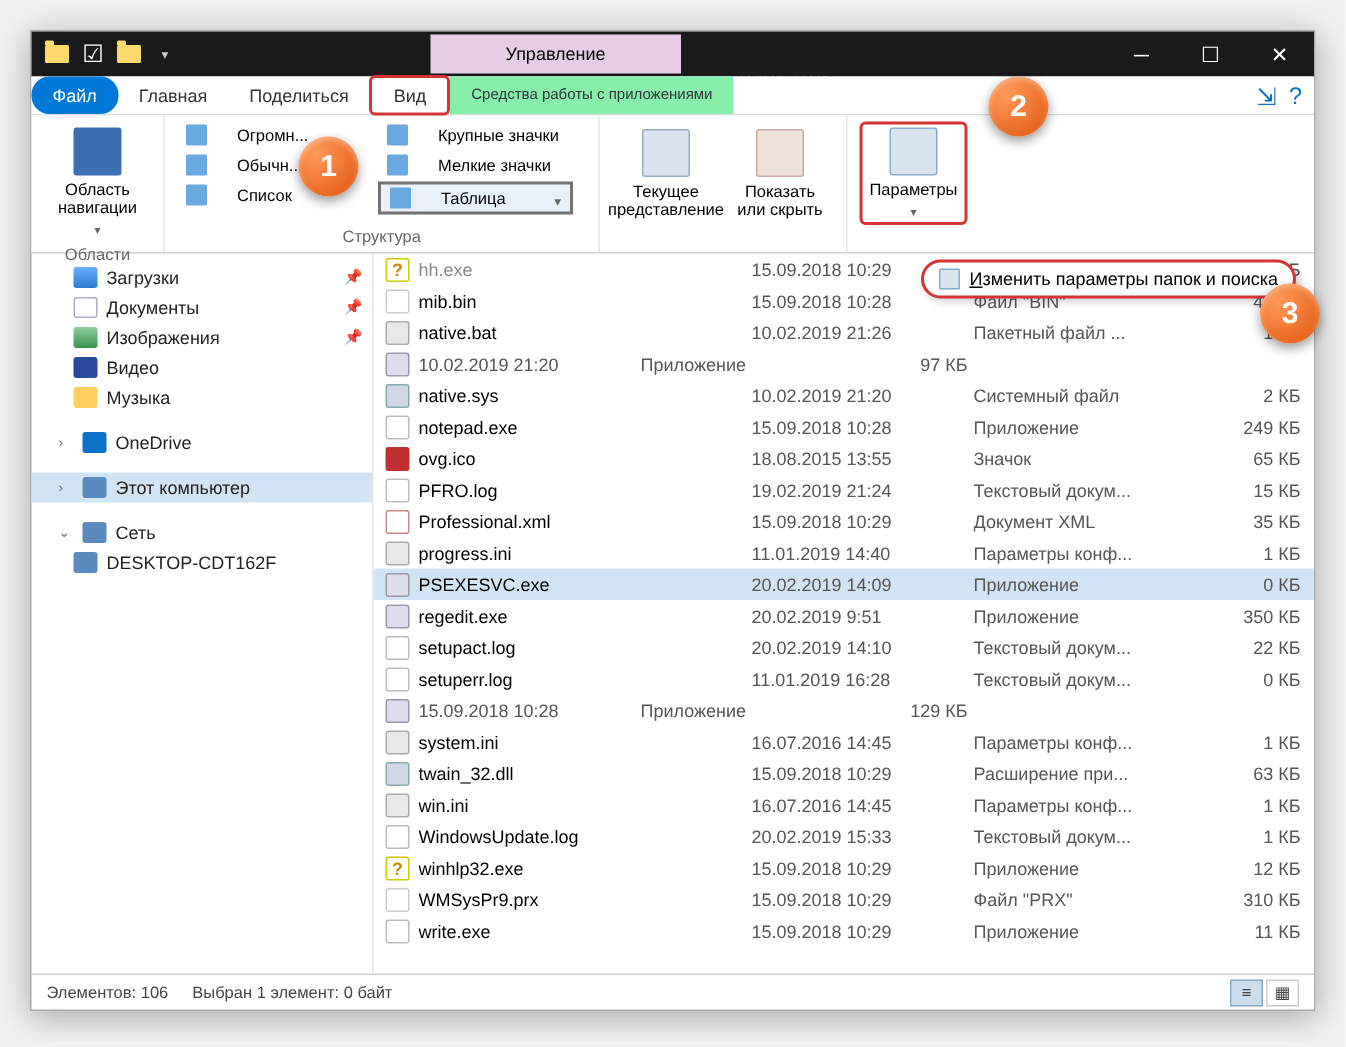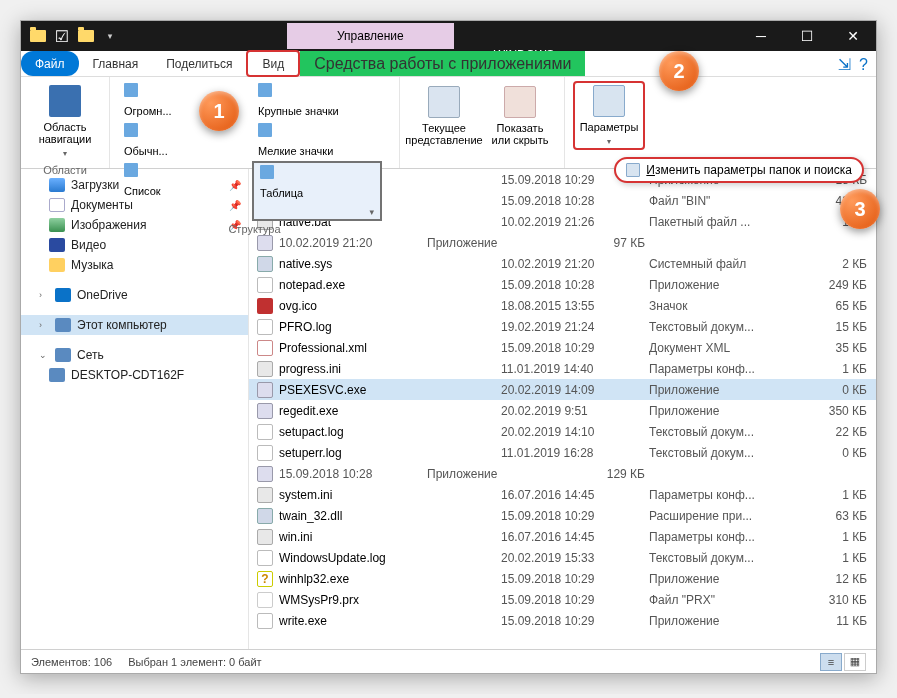--- a/index.html
+++ b/index.html
@@ -13,35 +13,35 @@
 .folder-glyph::before { content: ''; position: absolute; top: -3px; left: 0; width: 6px; height: 3px; background: #ffd96a; border-radius: 1px 1px 0 0; }
 .titlebar-tab { background: #e6cce6; color: #000; padding: 6px 50px; font-size: 12px; margin-left: 160px; }
 .titlebar-folder { color: #fff; font-size: 12px; margin-left: 40px; margin-top: 38px; }
 .titlebar-controls { position: absolute; right: 0; top: 0; display: flex; }
 .titlebar-btn { width: 46px; height: 30px; display: flex; align-items: center; justify-content: center; color: #fff; font-size: 14px; }
 
 .tabstrip { height: 26px; background: #fff; border-bottom: 1px solid #ddd; display: flex; align-items: stretch; position: relative; }
 .tab { padding: 0 14px; display: flex; align-items: center; font-size: 12px; color: #333; cursor: default; border-radius: 12px; }
 .tab.file { background: #0078d7; color: #fff; }
 .tab.active { border: 2px solid #d63333; border-radius: 4px; background: #fff; position: relative; z-index: 2; margin: -1px 0; }
-.tab-tools { padding: 12px 14px; display: flex; align-items: center; font-size: 16px; background: #22c55e; color: #333; }
+.tab-tools { padding: 12px 14px; display: flex; align-items: center; font-size: 10px; background: #86efac; color: #333; }
 .help-area { position: absolute; right: 8px; top: 4px; display: flex; gap: 8px; align-items: center; }
 
 .ribbon { height: 92px; background: #fff; border-bottom: 1px solid #d0d0d0; display: flex; position: relative; }
 .ribbon-group { border-right: 1px solid #e5e5e5; padding: 4px 8px 2px 8px; display: flex; flex-direction: column; }
 .ribbon-group-content { flex: 1; display: flex; gap: 4px; }
 .ribbon-group-label { font-size: 11px; color: #666; text-align: center; padding: 2px 0; }
 .big-btn { width: 72px; display: flex; flex-direction: column; align-items: center; justify-content: center; gap: 4px; font-size: 11px; text-align: center; padding: 4px; }
 .big-btn .ico { width: 32px; height: 32px; background: #4a90d9; border-radius: 2px; }
 .layout-col { display: flex; flex-direction: column; gap: 2px; }
-.layout-item { display: flex; align-items: flex-start; gap: 8px; font-size: 11px; padding: 2px 6px; width: 130px; flex-direction: column; }
+.layout-item { display: flex; align-items: flex-end; gap: 20px; font-size: 11px; padding: 2px 6px; width: 130px; }
 .layout-item.sel { border: 2px solid #737373; background: #e8f0fa; }
 .mini-ico { width: 14px; height: 14px; background: #6aa8e0; border-radius: 1px; flex-shrink: 0; }
 .params-btn { border: 2px solid #d63333; border-radius: 4px; padding: 2px; }
-.dropdown-menu { position: absolute; right: 12px; top: 80px; background: #fff; border: 2px solid #d63333; border-radius: 13px; padding: 4px 10px; font-size: 12px; display: flex; align-items: center; gap: 6px; box-shadow: 2px 2px 6px rgba(0,0,0,0.2); z-index: 5; }
+.dropdown-menu { position: absolute; right: 12px; top: 96px; background: #fff; border: 2px solid #d63333; border-radius: 13px; padding: 4px 10px; font-size: 12px; display: flex; align-items: center; gap: 6px; box-shadow: 2px 2px 6px rgba(0,0,0,0.2); z-index: 5; }
 .dropdown-menu .u { text-decoration: underline; }
 
 .body-area { display: flex; height: 480px; }
 .navpane { width: 228px; border-right: 1px solid #e5e5e5; padding: 6px 0; overflow: hidden; font-size: 12px; }
 .nav-item { display: flex; align-items: center; gap: 6px; padding: 3px 6px 3px 28px; color: #222; }
 .nav-item.l1 { padding-left: 18px; font-weight: normal; }
 .nav-item.sel { background: #d0e4f5; }
 .nav-ico { width: 16px; height: 14px; flex-shrink: 0; border-radius: 2px; }
 .nav-sep { height: 10px; }
 .pin { color: #888; margin-left: auto; font-size: 10px; }

